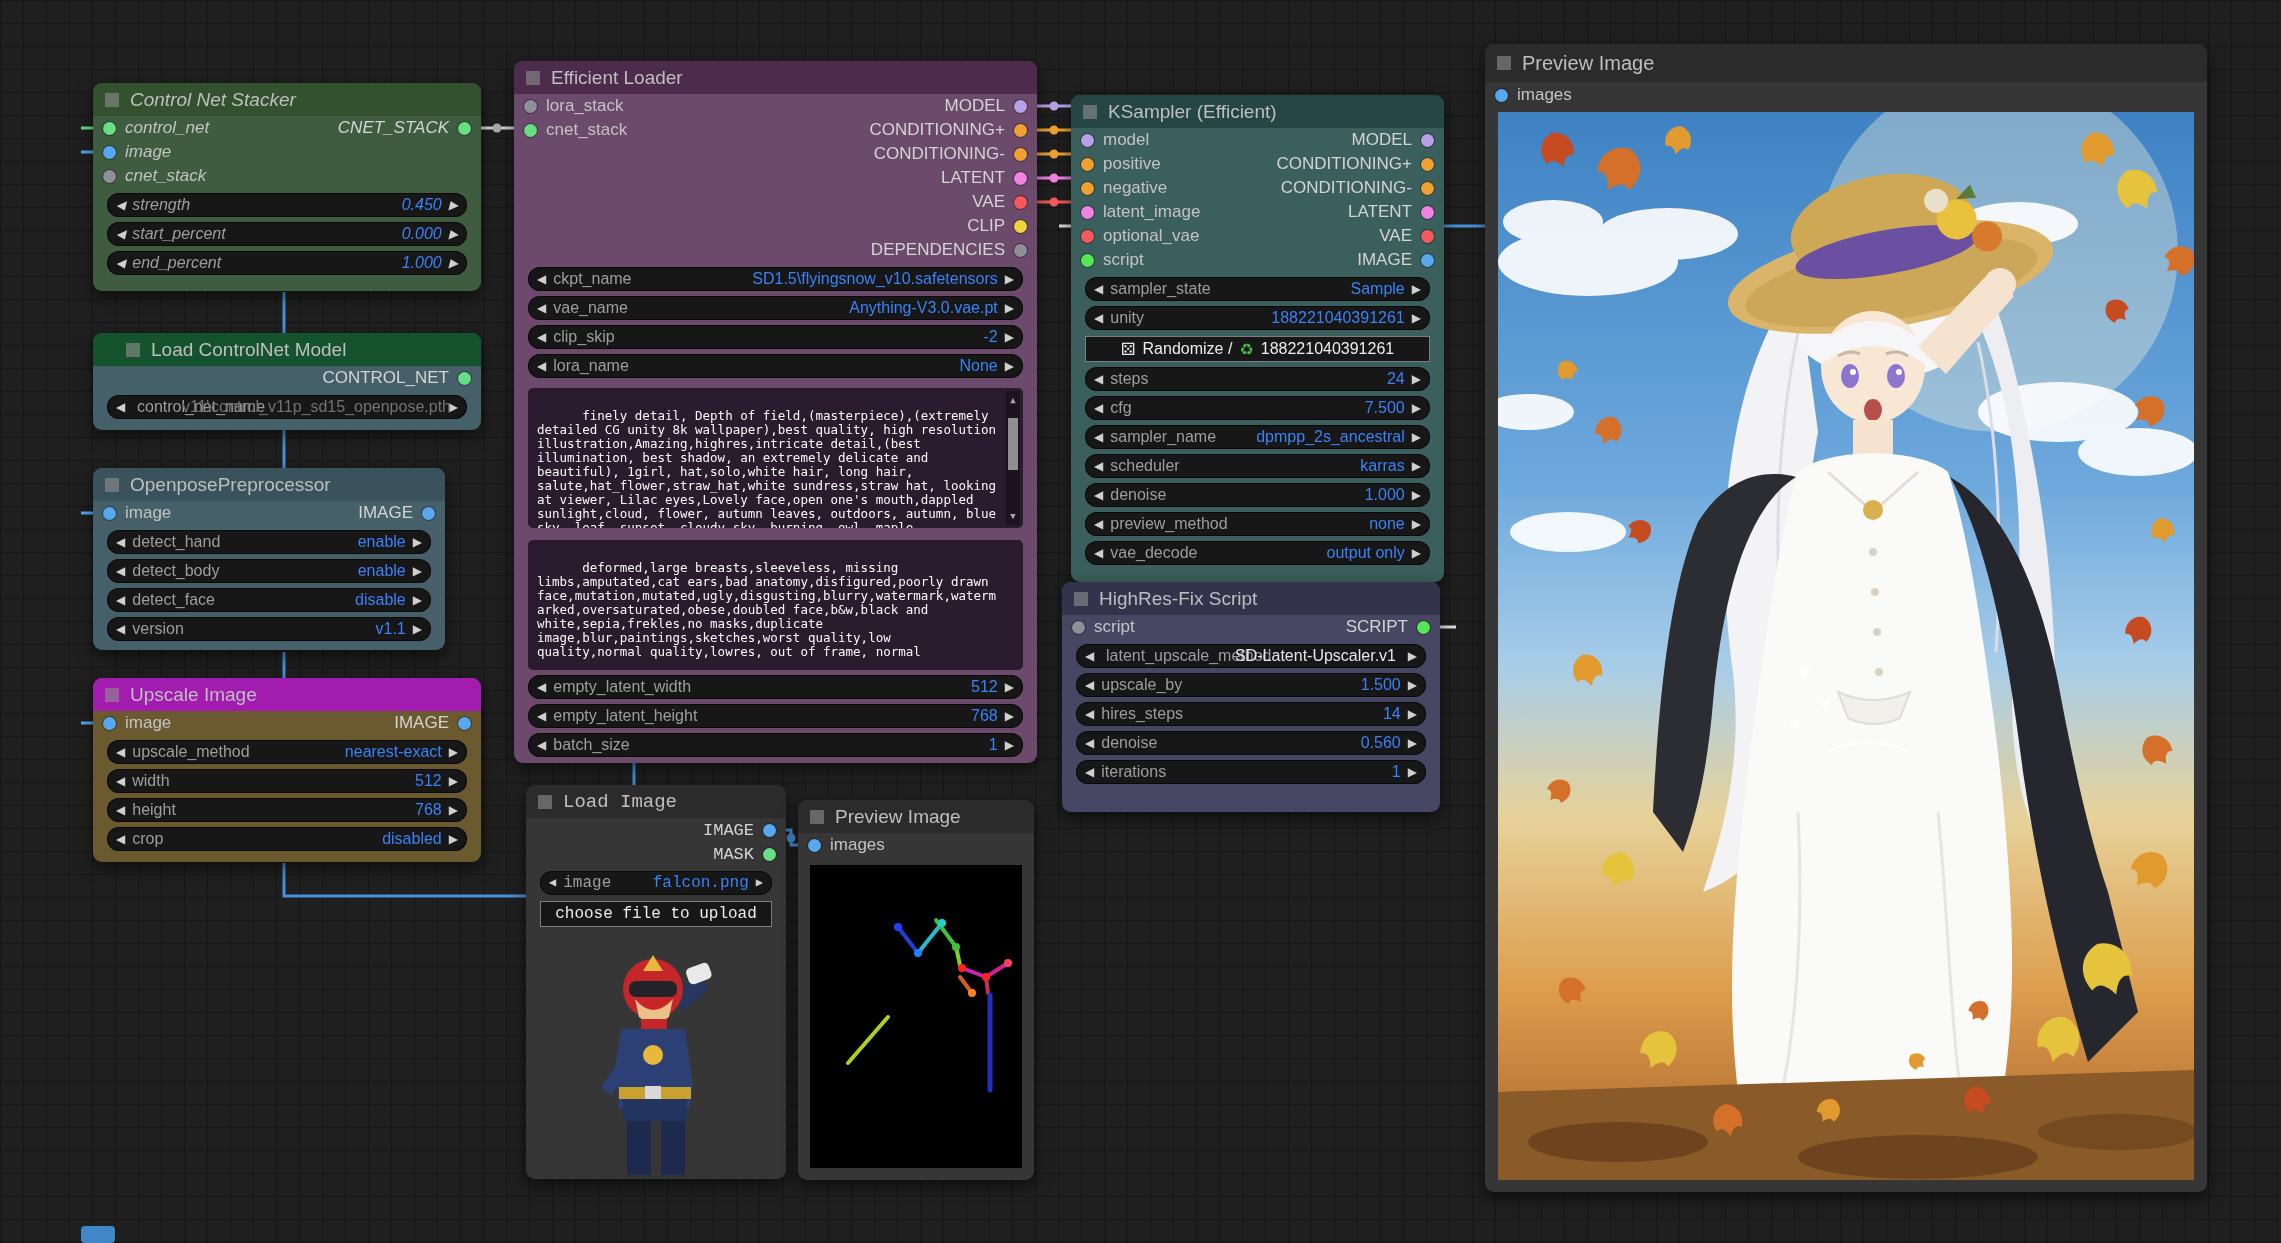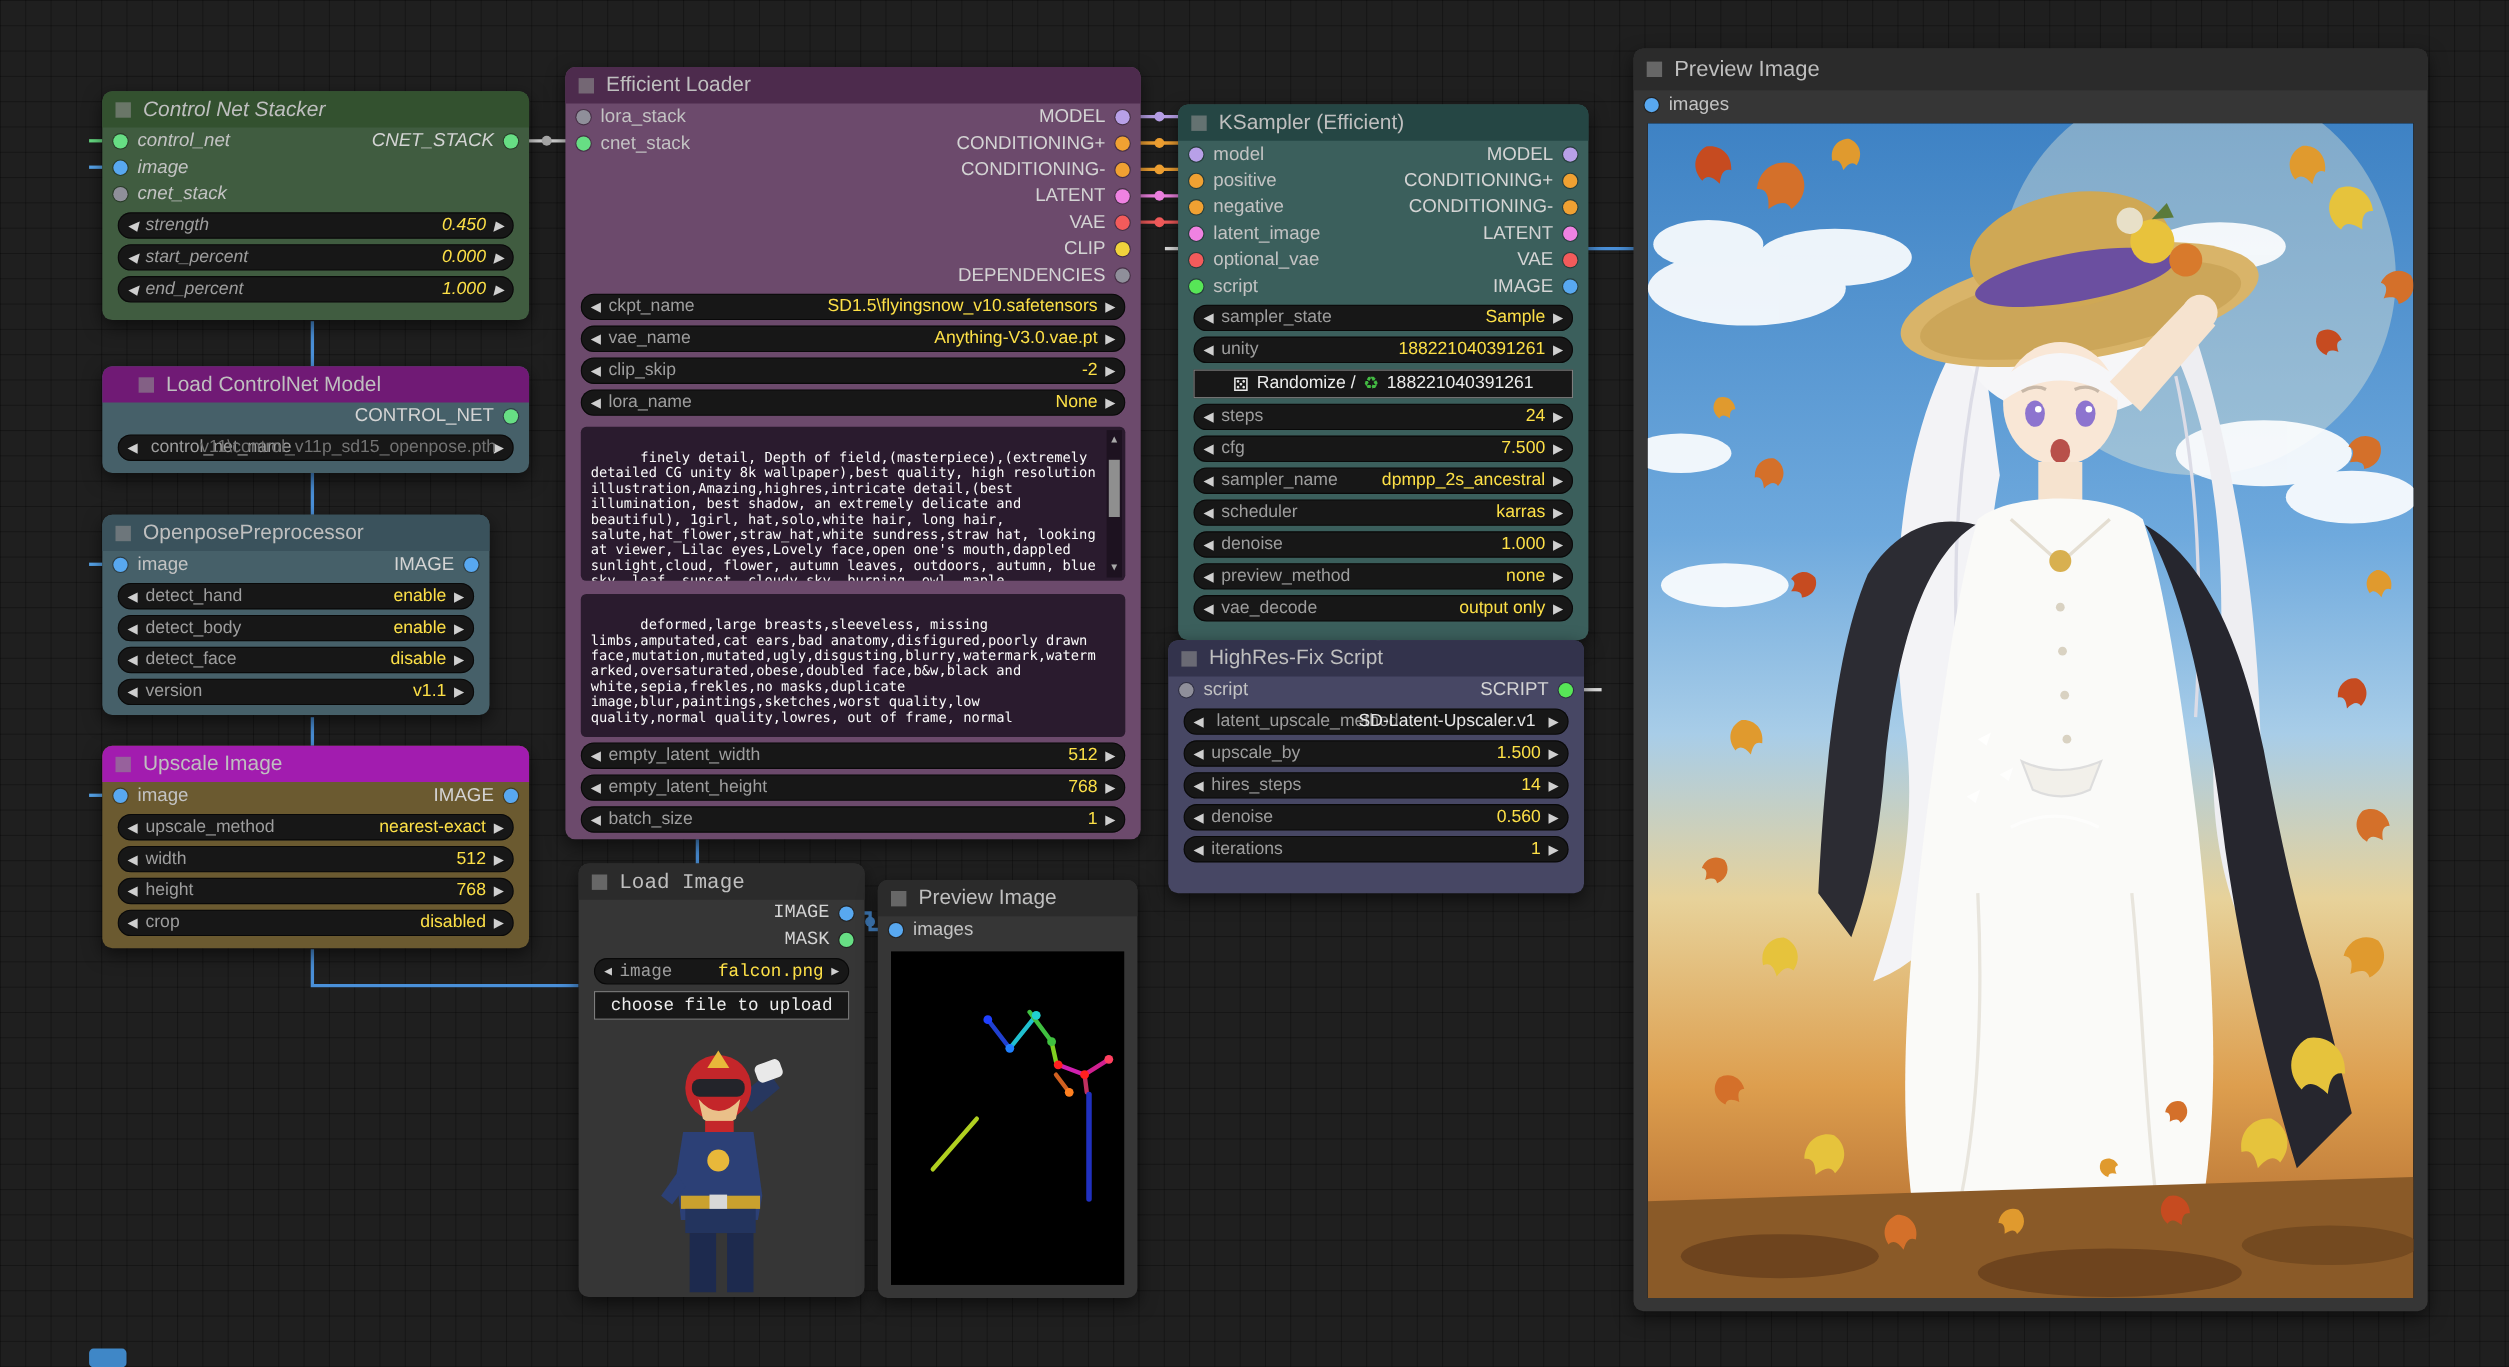--- a/index.html
+++ b/index.html
@@ -24,21 +24,21 @@
   .colout .prow{justify-content:flex-end;color:#d4d4d4;}
   .dot{width:13px;height:13px;border-radius:50%;flex:none;box-shadow:0 0 0 1px rgba(0,0,0,.35);}
   .d-green{background:#67de84;} .d-bgreen{background:#57e657;} .d-blue{background:#58a8f0;}
   .d-gray{background:#8f8f9a;} .d-purple{background:#b8a0e8;} .d-orange{background:#f0a132;}
   .d-pink{background:#ef82e2;} .d-red{background:#f35b5b;} .d-yellow{background:#f0d33c;}
   .widget{height:24px;margin:5px 14px 0;background:#171717;border-radius:13px;display:flex;
     align-items:center;padding:0 9px;font-size:16px;color:#9e9e9e;position:relative;
     box-shadow:inset 0 0 0 1px rgba(0,0,0,.6);}
   .arr{font-size:12px;color:#cfcfcf;flex:none;line-height:1;}
   .wl{margin-left:7px;white-space:nowrap;}
-  .wv{margin-left:auto;margin-right:7px;color:#fde047;white-space:nowrap;}
+  .wv{margin-left:auto;margin-right:7px;color:#3b82f6;white-space:nowrap;}
   .ol-label{position:absolute;left:30px;color:#9e9e9e;white-space:nowrap;max-width:75%;overflow:hidden;}
   .ol-center{position:absolute;left:46px;right:16px;text-align:right;color:#737373;white-space:nowrap;overflow:hidden;}
   .ol-right{position:absolute;right:30px;color:#e6e6e6;white-space:nowrap;}
   .btn{height:24px;margin:6px 14px 0;background:#171717;border:1px solid #7d7d7d;display:flex;
     align-items:center;justify-content:center;gap:7px;font-size:16px;color:#ededed;}
   .dice{color:#e8e8e8;font-size:17px;} .recycle{color:#43bb43;font-size:16px;}
   .prompt{margin:10px 14px 0;background:#2a1b2e;border-radius:5px;padding:7px 22px 7px 9px;
     box-sizing:border-box;font-family:"DejaVu Sans Mono",monospace;font-size:12.5px;line-height:14px;
     color:#fbfbfb;overflow:hidden;position:relative;white-space:pre-wrap;word-break:break-word;}
   .pscroll{position:absolute;top:3px;bottom:3px;right:3px;width:14px;background:rgba(0,0,0,.30);
@@ -124,21 +124,21 @@
     </div>
     <div class="widget">
       <span class="arr">◀</span>
       <span class="wl">end_percent</span>
       <span class="wv">1.000</span>
       <span class="arr">▶</span>
     </div>
   </div>
 
   <div class="node" style="left:93px;top:333px;width:388px;height:97px;background:#466069;">
-    <div class="nhead" style="background:#701a75;padding-left:33px;">
+    <div class="nhead" style="background:#14532d;padding-left:33px;">
       <span class="hbox"></span>
       <span>Load ControlNet Model</span>
     </div>
     <div class="prow">
       <span class="outlab">
         <span>CONTROL_NET</span>
         <span class="dot d-green"></span>
       </span>
     </div>
     <div class="widget">

